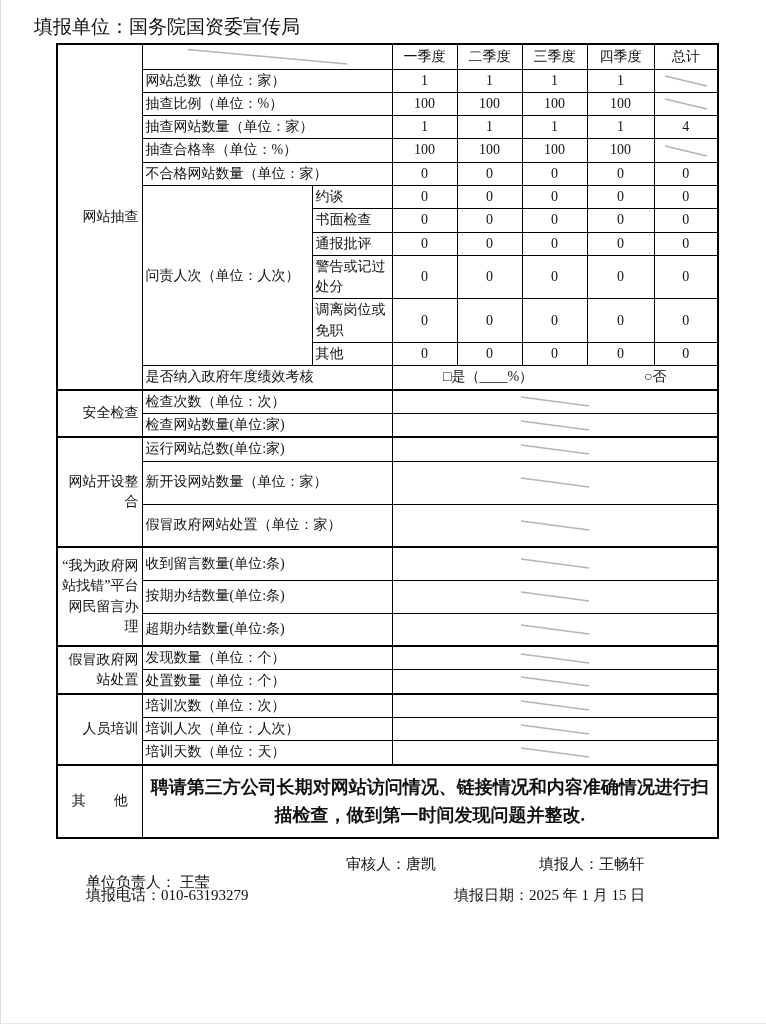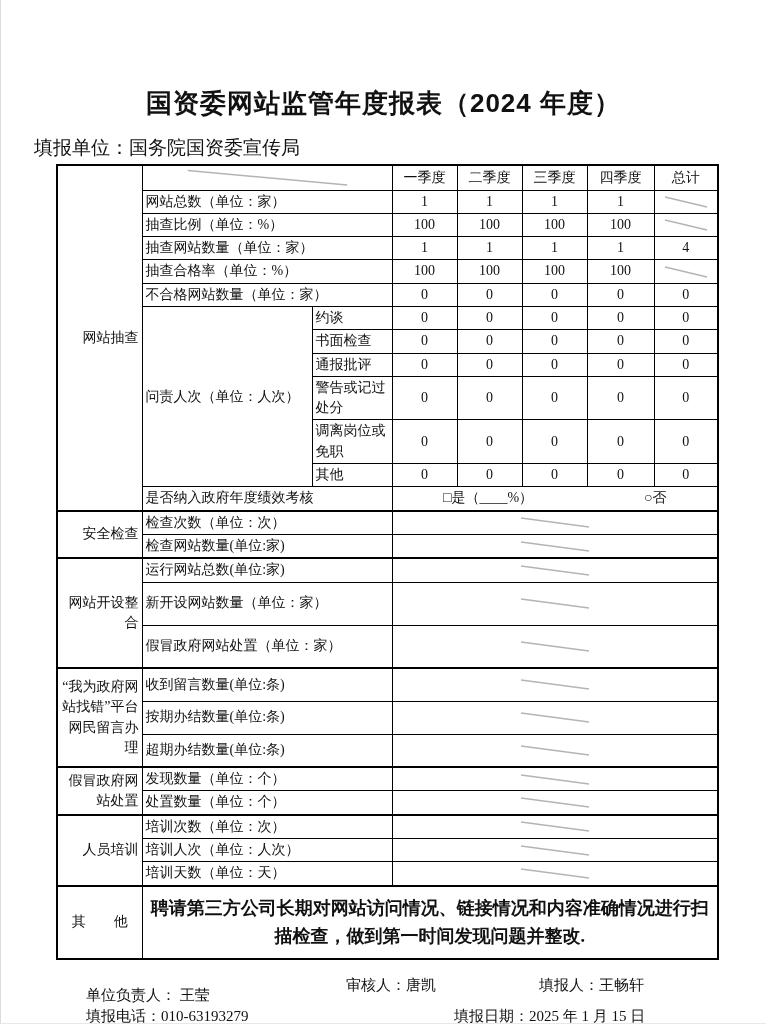--- a/index.html
+++ b/index.html
@@ -64,32 +64,31 @@
   }
   .note-text {
     text-align: center;
     font-weight: bold;
     font-size: 18px;
     line-height: 1.6;
     padding: 6px 4px;
   }
   .footer { position: relative; height: 80px; margin-top: 14px; font-size: 15px; }
   .footer span { position: absolute; white-space: nowrap; }
-  .f-resp   { left: 85px;  top: 12px; text-align: right; }
+  .f-resp   { left: 85px;  top: 20px; text-align: right; }
   .f-audit  { left: 345px; top: 2px; }
   .f-filler { left: 538px; top: 2px; }
   .f-phone  { left: 85px;  top: 33px; }
   .f-date   { left: 453px; top: 33px; }
 </style>
 </head>
 <body>
 
 <div class="page">
 
-  <h1 class="title">国资委网站监管年度报表（2024 年度）</h1>
   <div class="unit-line">填报单位：国务院国资委宣传局</div>
 
   <div class="tbl-wrap">
   <table class="report">
     <colgroup>
       <col style="width:85px">
           <col style="width:170px">
           <col style="width:80px">
       <col style="width:65px">
           <col style="width:65px">

